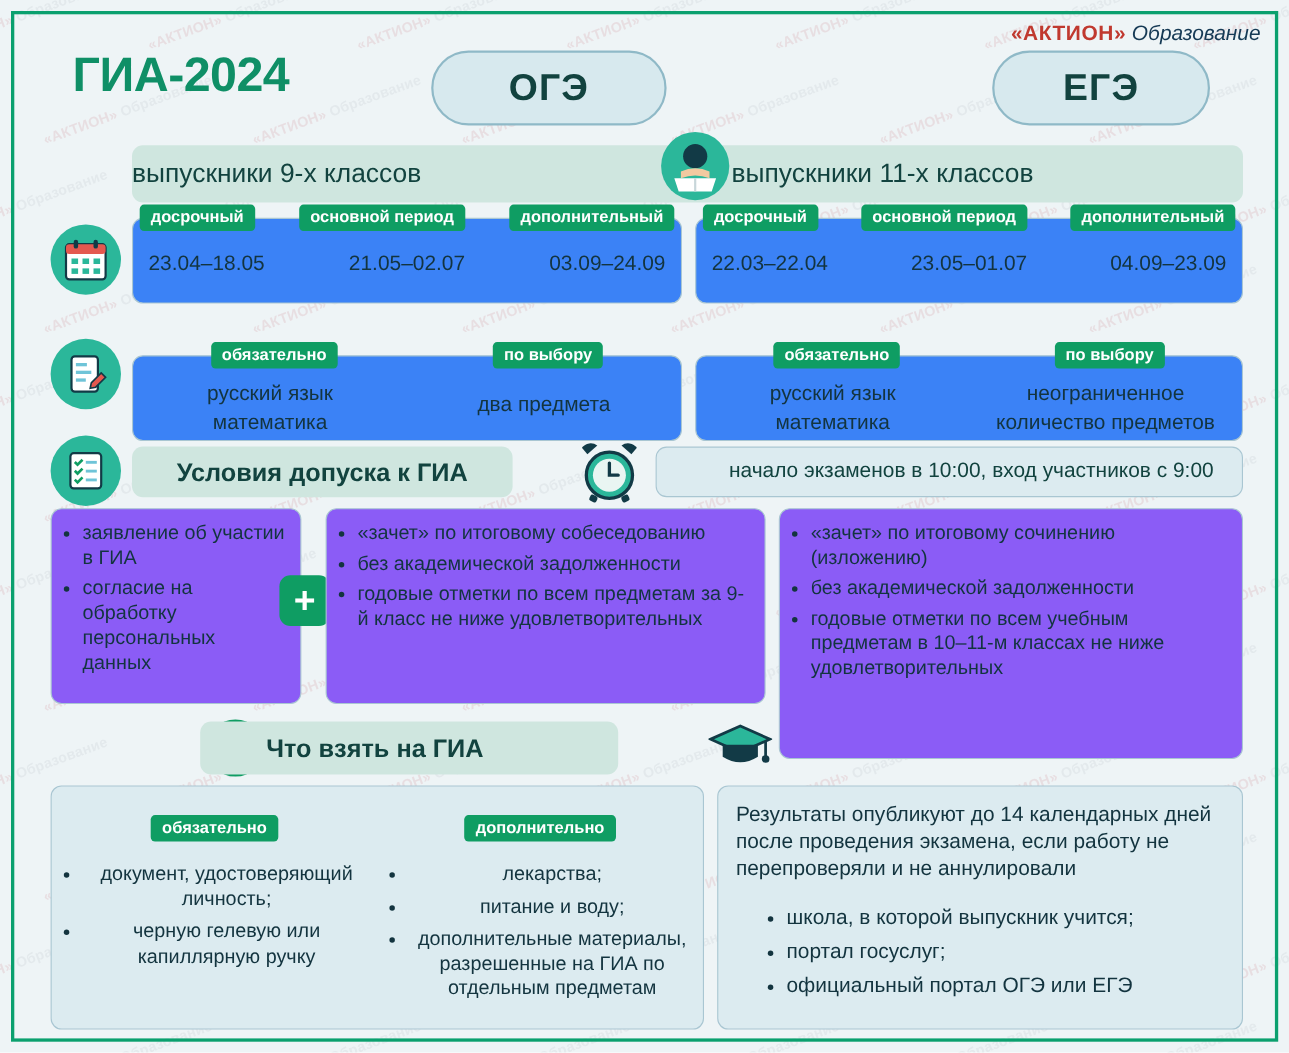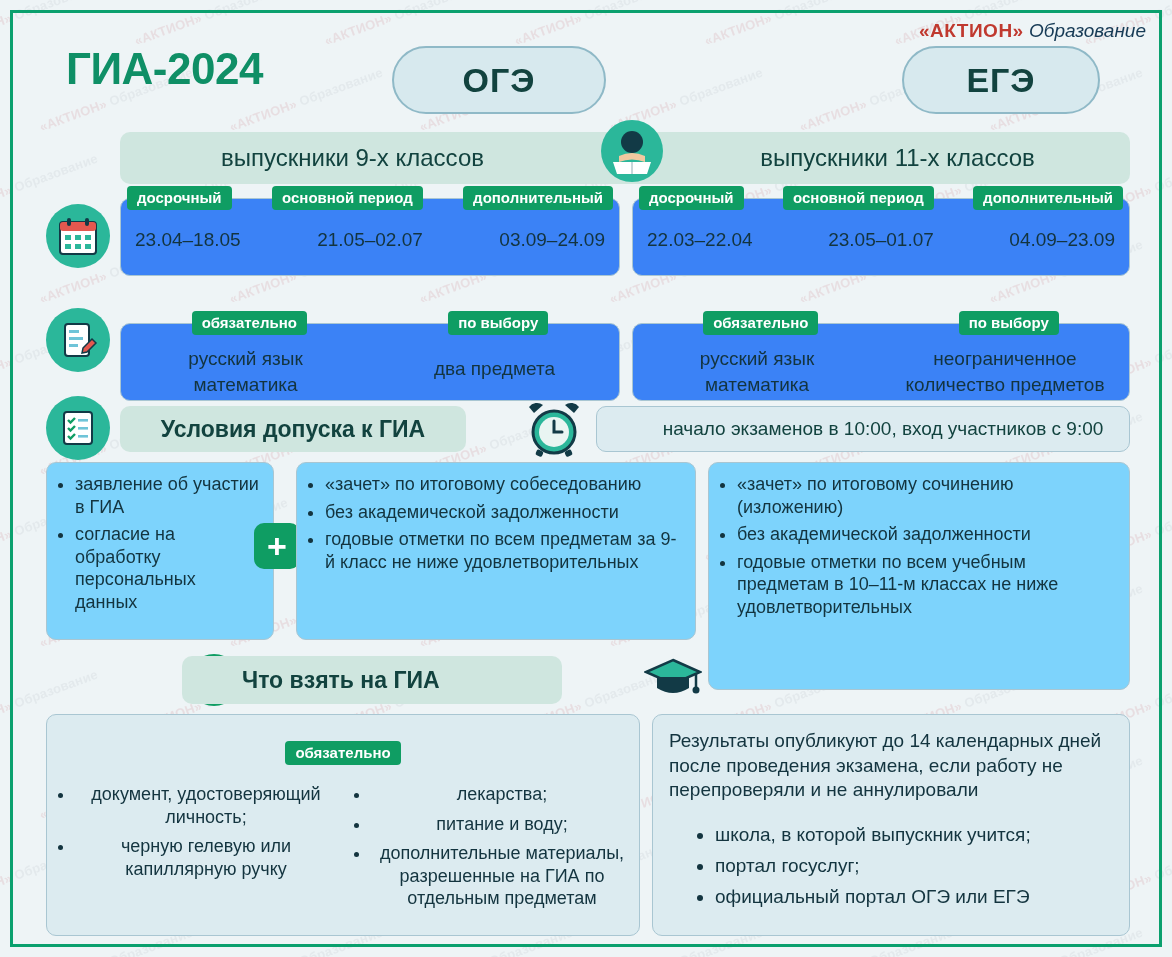--- a/index.html
+++ b/index.html
@@ -99,21 +99,21 @@
     position: absolute;
     left: 96px; top: 114px;
     width: 1010px; height: 52px;
     background: #cfe6df;
     border-radius: 10px;
     display: flex;
     align-items: center;
   }
   .grad-bar .half {
     flex: 1;
-    text-align: center;
+    text-align: left;
     font-size: 24px;
     color: #12433f;
   }
   .grad-bar .half.left { padding-right: 40px; }
   .grad-bar .half.right { padding-left: 40px; }
 
   .student-icon {
     position: absolute;
     left: 575px; top: 100px;
     width: 66px; height: 66px;
@@ -225,21 +225,21 @@
   }
   .clock-icon {
     position: absolute;
     left: 500px; top: 381px;
     width: 60px; height: 60px;
   }
 
   
   .cond {
     position: absolute;
-    background: #7dd3fc;
+    background: #8b5cf6;
     border: 1px solid #a9c6d2;
     border-radius: 10px;
     box-sizing: border-box;
     padding: 10px 12px 10px 10px;
     font-size: 18px;
     color: #13343f;
   }
   #cond-1 { left: 22px; top: 444px; width: 228px; height: 178px; }
   #cond-2 { left: 272px; top: 444px; width: 400px; height: 178px; }
   #cond-3 { left: 684px; top: 444px; width: 422px; height: 228px; }
@@ -596,20 +596,23 @@
         <path d="M52 20 v14" stroke="#123a46" stroke-width="2.5"></path>
         <circle cx="52" cy="36" r="3.5" fill="#123a46"></circle>
       </svg>
     </div>
 
     <div id="take-panel">
       <div class="tk-tags">
         <div class="tcell">
             <span class="tag">обязательно</span>
           </div>
+        <div class="tcell">
+            <span class="tag">дополнительно</span>
+          </div>
       </div>
       <div class="tk-cols">
         <div class="tcol">
           <ul>
             <li>документ, удостоверяющий личность;</li>
             <li>черную гелевую или капиллярную ручку</li>
           </ul>
         </div>
         <div class="tcol">
           <ul>

